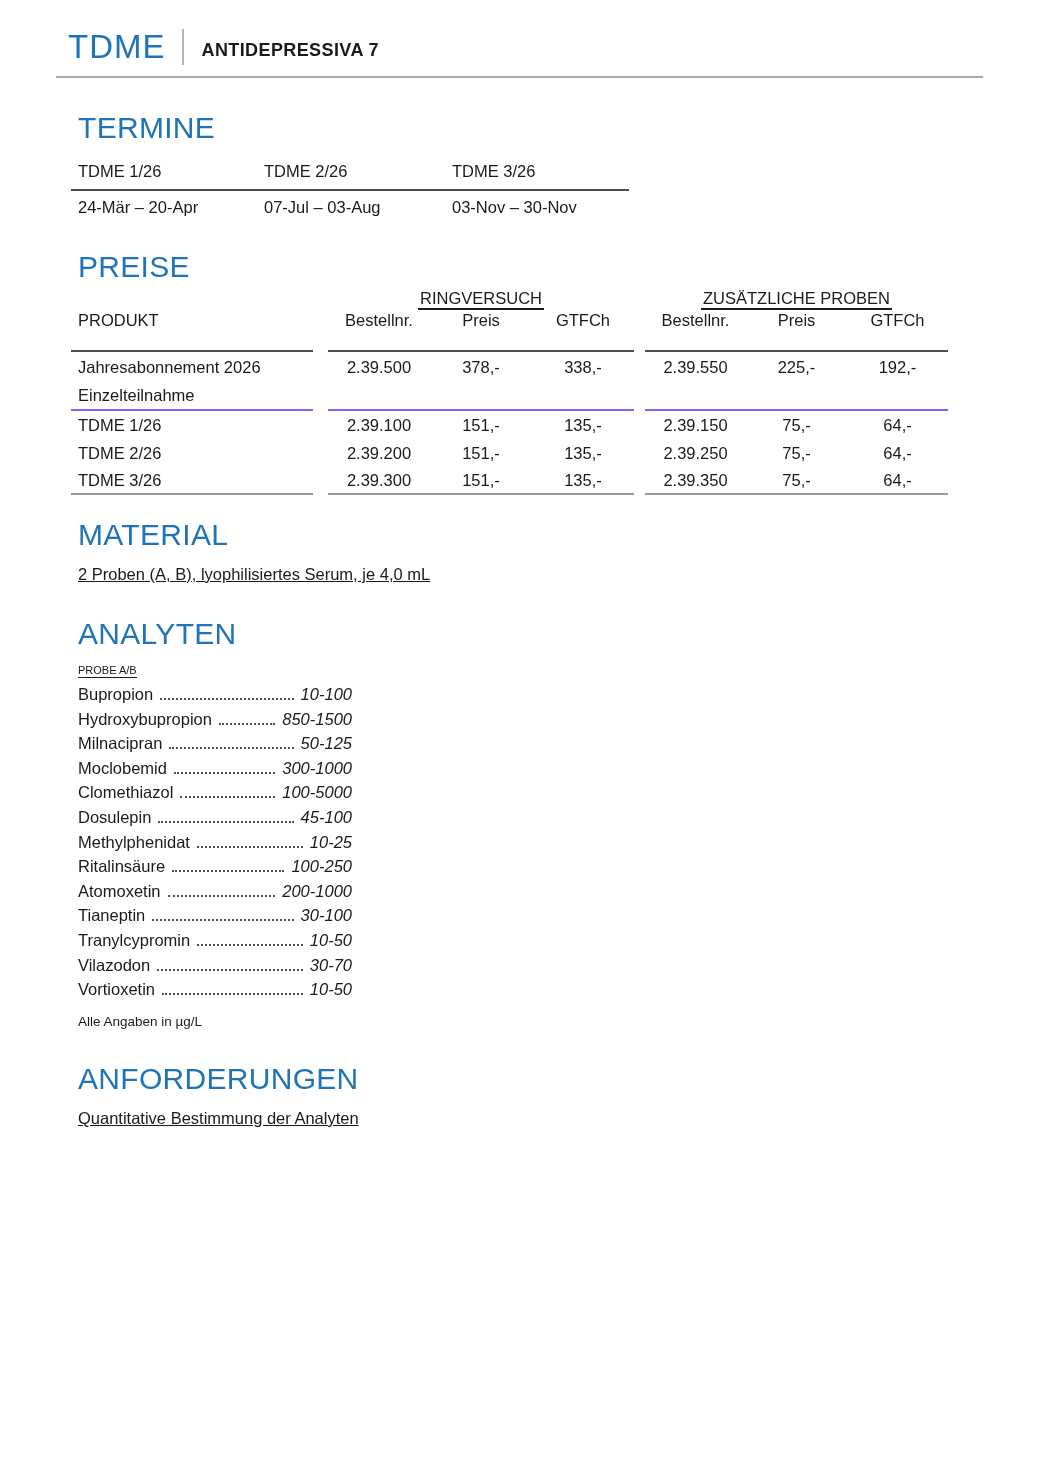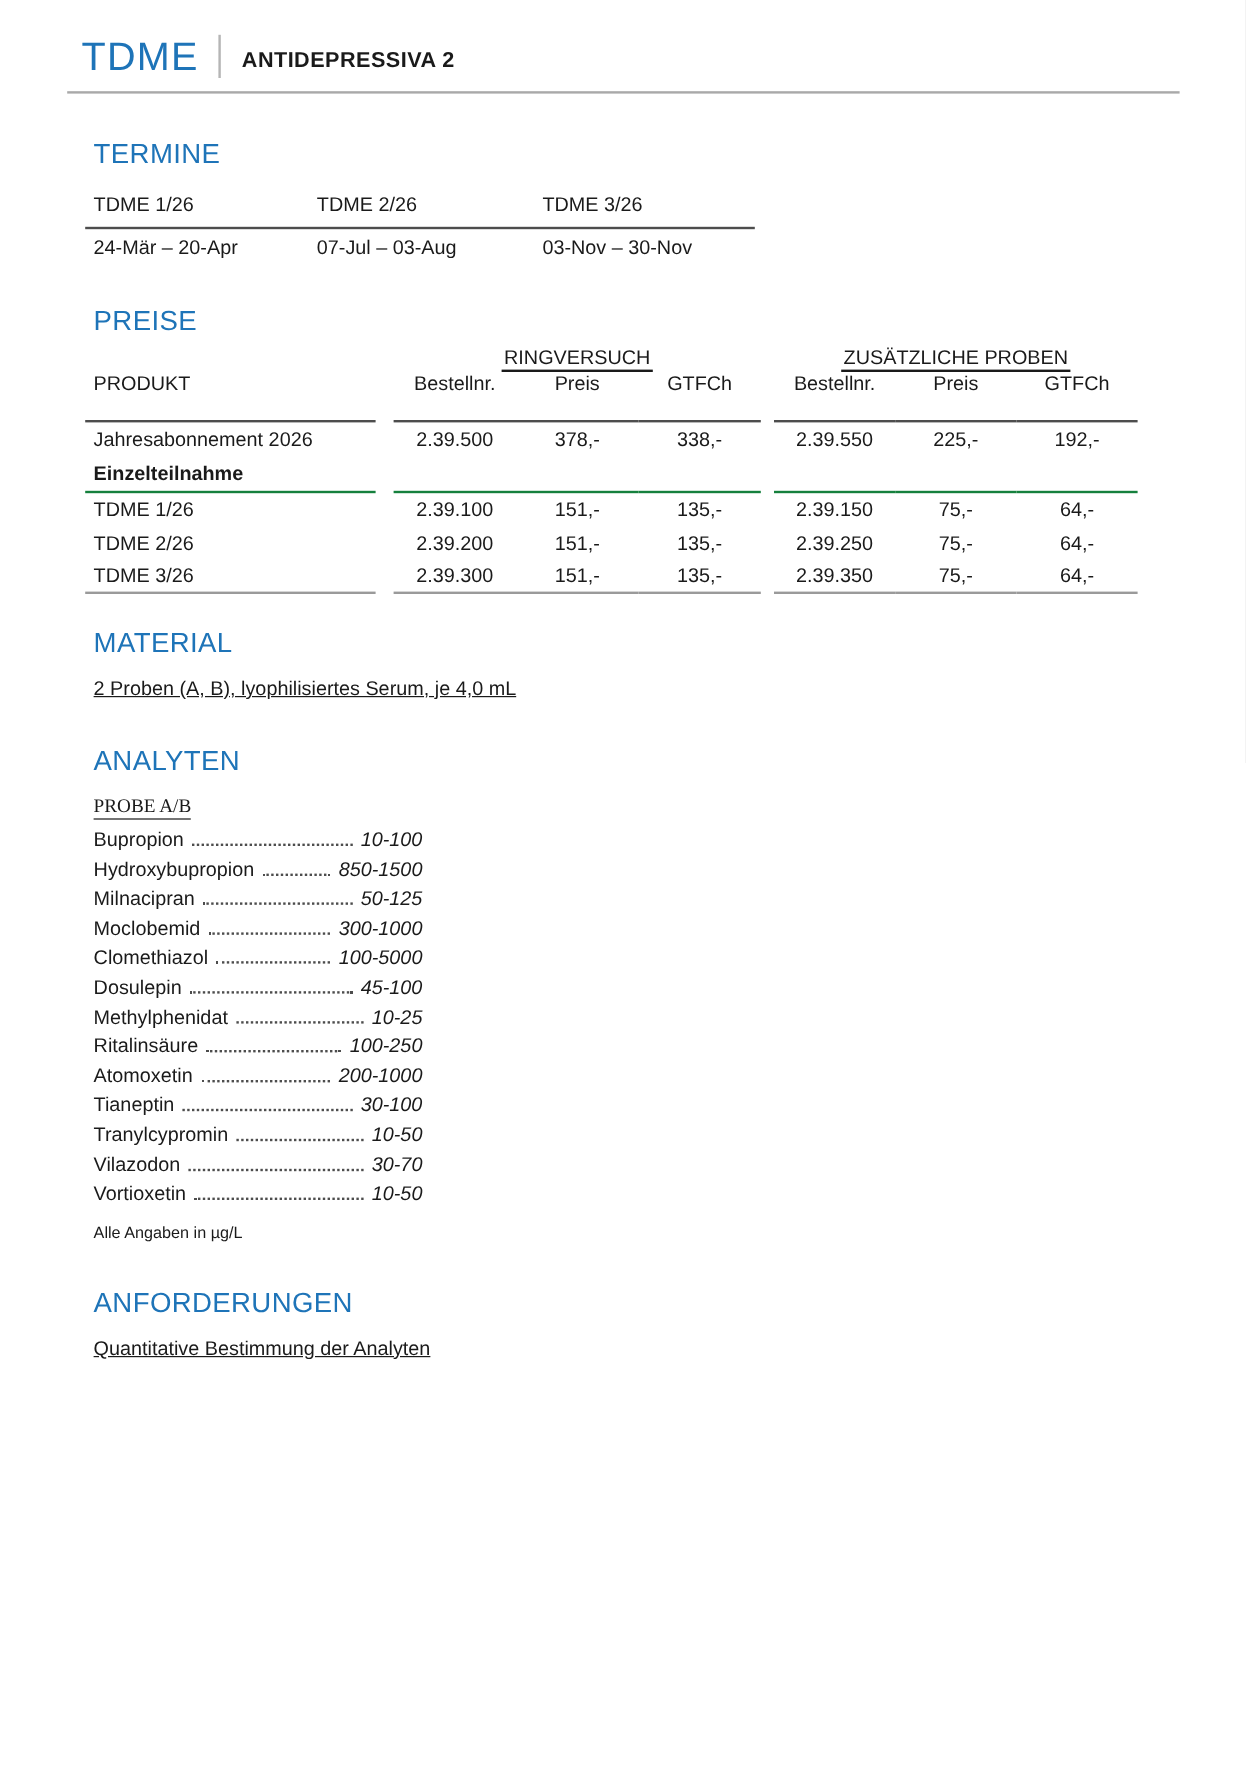--- a/index.html
+++ b/index.html
@@ -9,21 +9,21 @@
     font-family:"Liberation Sans", sans-serif; color:#1a1a1a; overflow:hidden;
     margin:0 auto;
   }
   
   .brand { padding:34px 0 0 68px; display:flex; align-items:center; height:60px; }
   .logo { font-size:33px; font-weight:500; color:#1e74b8; letter-spacing:1px; }
   .brand-divider { width:2px; height:36px; background:#b5b5b5; margin:0 18px 0 16px; }
   .subtitle { font-size:18px; font-weight:600; color:#1a1a1a; letter-spacing:0.4px; padding-top:6px; }
   .top-rule { position:absolute; left:56px; top:76px; width:927px; height:2px; background:#a9a9a9; }
 
-  h2.section { font-size:23px; font-weight:400; color:#1e74b8; letter-spacing:0.3px; margin-left:78px; line-height:28px; }
+  h2.section { font-size:30px; font-weight:400; color:#1e74b8; letter-spacing:0.3px; margin-left:78px; line-height:28px; }
 
   
   .sec-termine h2 { margin-top:54px; }
   .termine-table { margin:16px 0 0 71px; width:558px; font-size:16.5px; }
   .trow { display:grid; grid-template-columns:186px 188px 184px; }
   .trow .tcell { padding:4px 0 8px 7px; }
   .trule { height:2px; background:#4d4d4d; }
   .trow.dates .tcell { padding-top:7px; padding-bottom:6px; }
 
   
@@ -33,55 +33,55 @@
   .group-label { text-align:center; padding-bottom:3px; }
   .group-label span { border-bottom:2px solid #1a1a1a; padding:0 2px 1px 2px; }
   .prow { display:grid; grid-template-columns:242px 15px 102px 102px 102px 11px 101px 101px 101px; align-items:center; }
   .pcell { text-align:center; }
   .pprod { text-align:left; padding-left:7px; }
   .prow.phead .pcell, .prow.phead .pprod { padding-bottom:20px; border-bottom:2px solid #4d4d4d; }
   .prow.phead .spacer { border-bottom:none; }
   .prow.pdata { height:30px; }
   .prow.pnote { height:20px; font-size:13px; align-items:start; }
   .prow.peinzel { height:29px; }
-  .prow.peinzel .pcell, .prow.peinzel .pprod { border-bottom:2px solid #15803d; height:100%; display:flex; align-items:center;font-weight:bold; }
+  .prow.peinzel .pcell, .prow.peinzel .pprod { border-bottom:2px solid #8b5cf6; height:100%; display:flex; align-items:center; }
   .prow.peinzel .pcell { justify-content:center; }
   .prow.peinzel .spacer { border-bottom:none; }
   .prow.psingle { height:28px; }
   .prow.plast .pcell, .prow.plast .pprod { border-bottom:2px solid #9a9a9a; height:100%; display:flex; align-items:center; }
   .prow.plast .pcell { justify-content:center; }
   .prow.plast .spacer { border-bottom:none; }
 
   
   .sec-material h2 { margin-top:26px; }
   .body-text { margin:16px 0 0 78px; font-size:16.5px;text-decoration:underline; }
 
   
   .sec-analyten h2 { margin-top:36px; }
-  .probe-label { margin:16px 0 0 78px; font-size:16px;font-family:Liberation Serif, serif; }
+  .probe-label { margin:16px 0 0 78px; font-size:11px; }
   .probe-label span { border-bottom:1.5px solid #1a1a1a; padding-bottom:1px; }
   .analyte-list { margin:6px 0 0 78px; width:274px; }
   .analyte-row { display:flex; align-items:baseline; line-height:24.6px; font-size:16.5px; }
   .analyte-name { white-space:nowrap; }
   .analyte-leader { flex:1 1 auto; border-bottom:2px dotted #4d4d4d; margin:0 7px 4px 7px; min-width:12px; }
   .analyte-value { white-space:nowrap; text-align:right;font-style:italic; }
   .footnote { margin:12px 0 0 78px; font-size:13.5px; }
 
   
   .sec-anforderungen h2 { margin-top:36px; }
 </style>
 </head>
 <body>
 
 <div class="page">
 
   <div class="brand">
     <span class="logo">TDME</span>
     <span class="brand-divider"></span>
-    <span class="subtitle">ANTIDEPRESSIVA 2</span>
+    <span class="subtitle">ANTIDEPRESSIVA 7</span>
   </div>
   <div class="top-rule"></div>
 
   <div class="sec-termine">
     <h2 class="section">TERMINE</h2>
     <div class="termine-table">
       <div class="trow">
         <div class="tcell">TDME 1/26</div>
         <div class="tcell">TDME 2/26</div>
         <div class="tcell">TDME 3/26</div>

